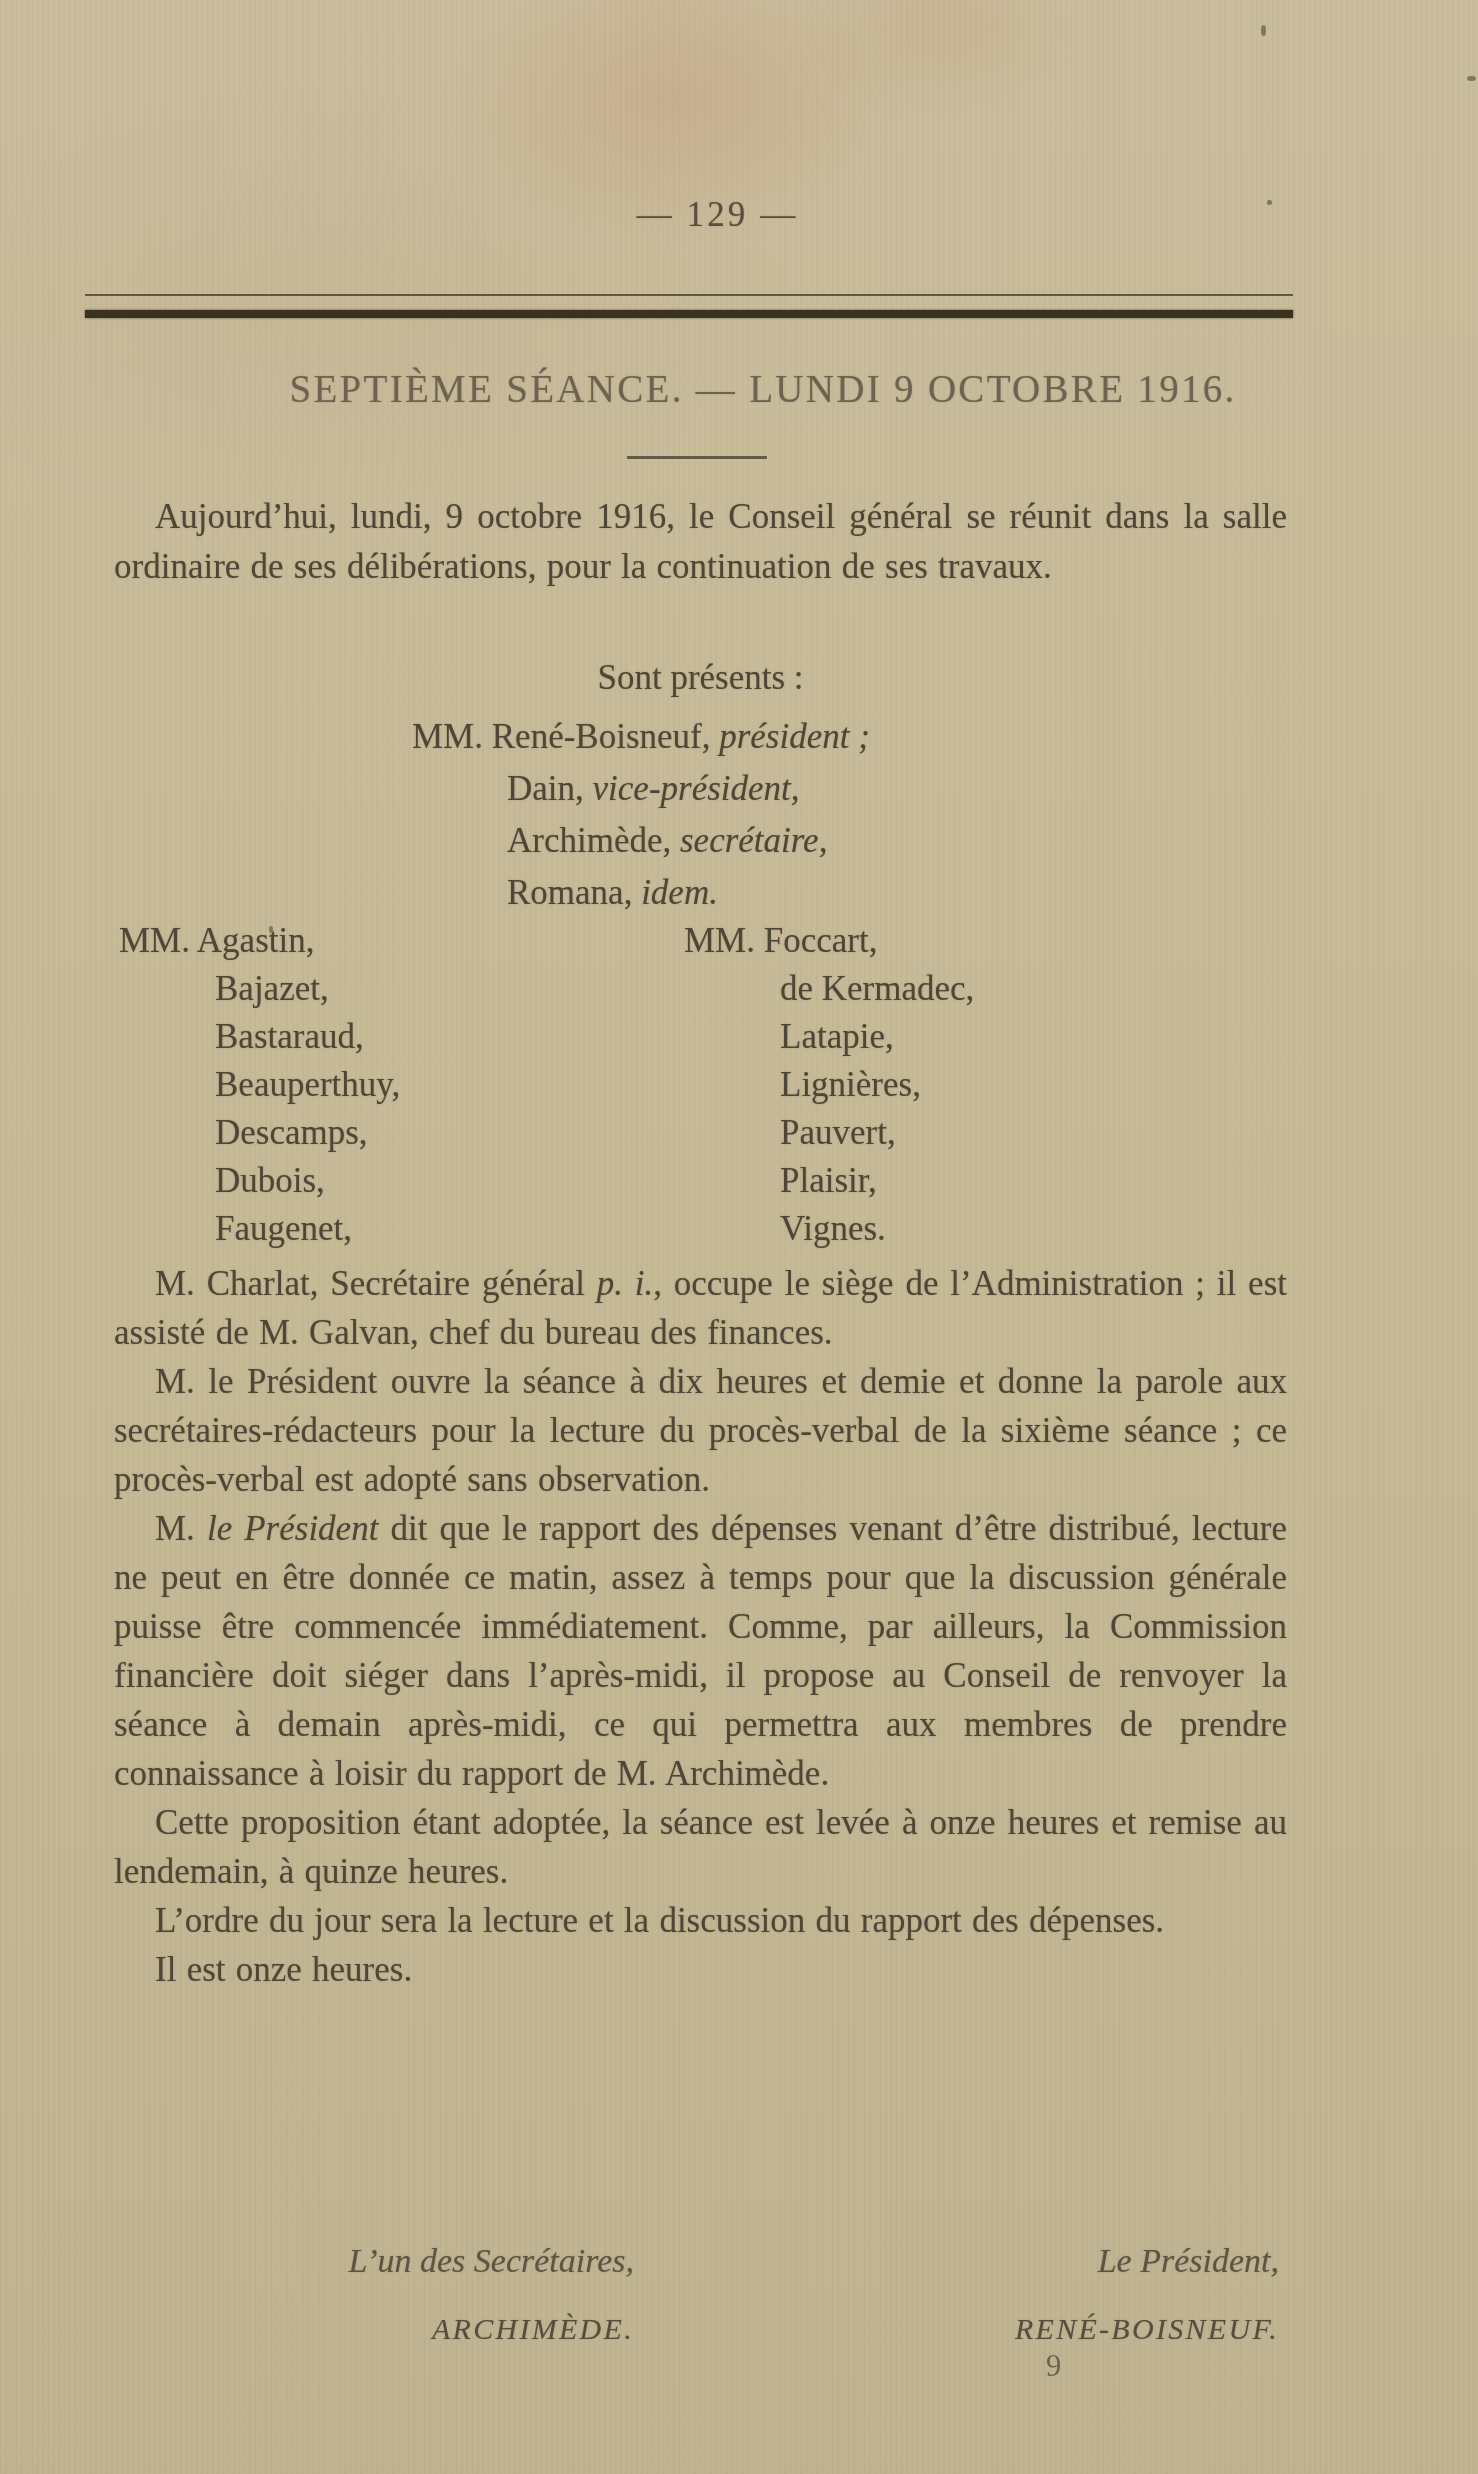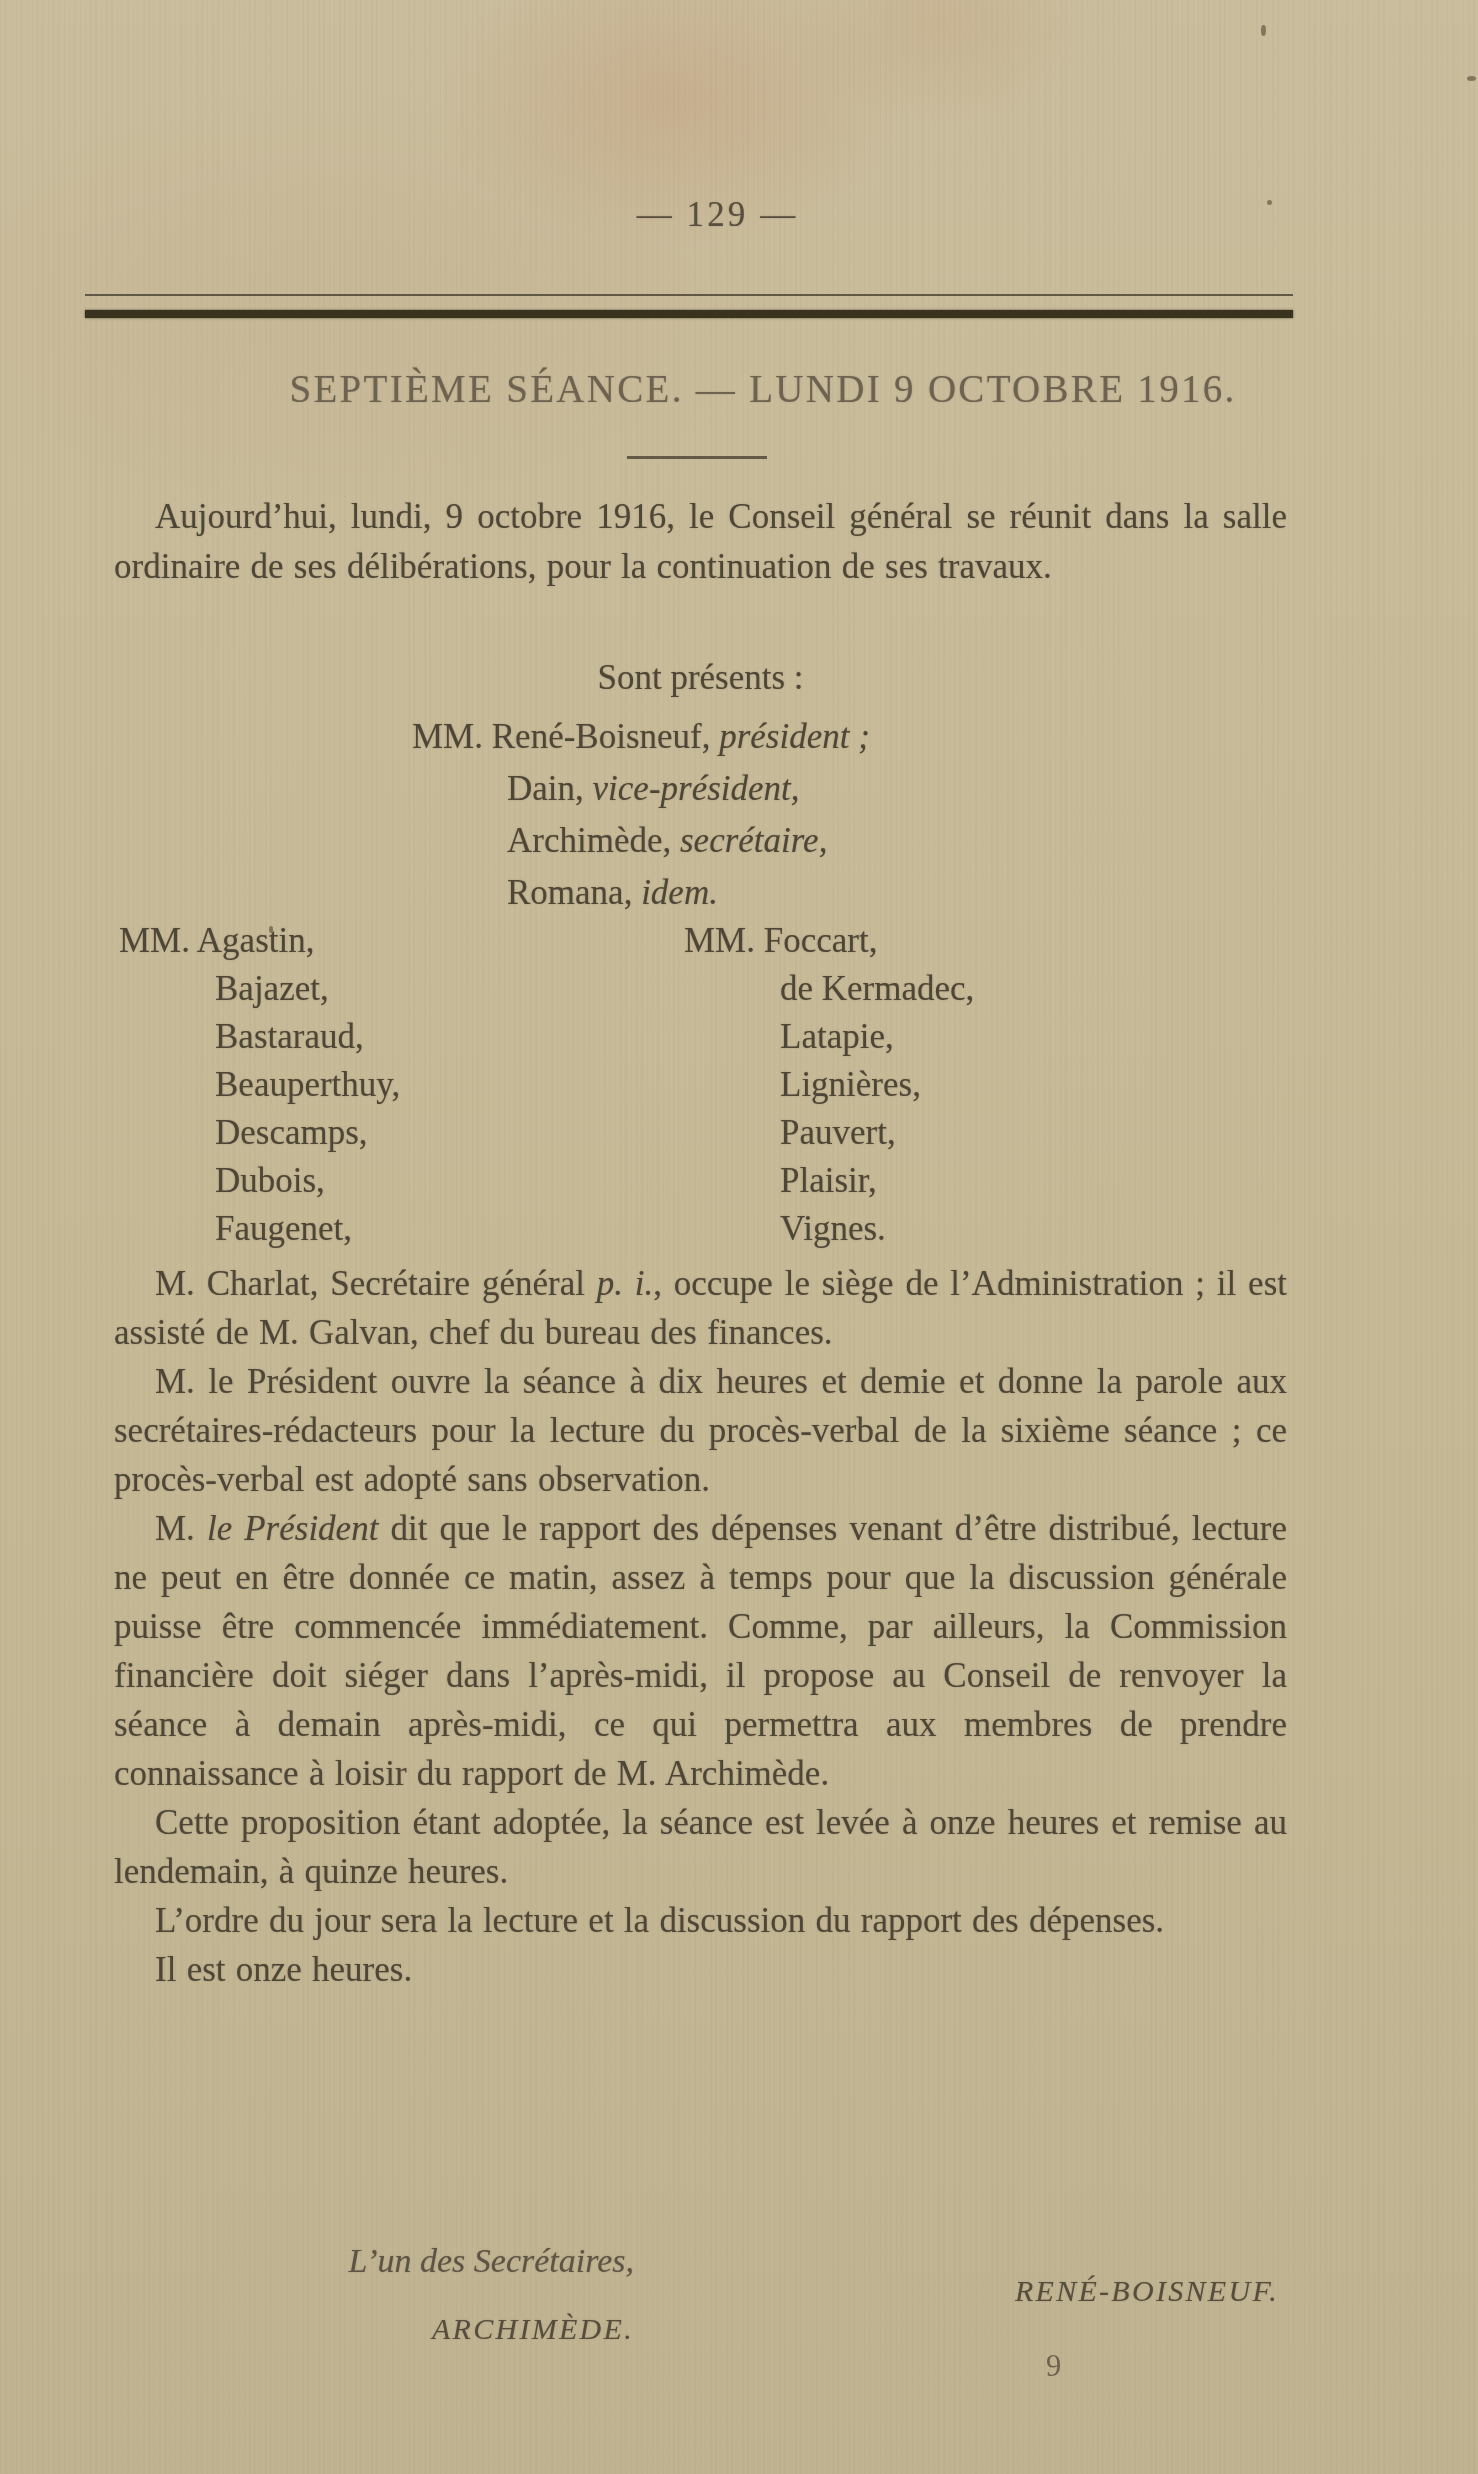--- a/index.html
+++ b/index.html
@@ -158,19 +158,20 @@
     <p>L’ordre du jour sera la lecture et la discussion du rapport des dépenses.</p>
     <p>Il est onze heures.</p>
   </div>
 
   <div class="sig-row sig-block sig-left ink">
     <div class="sig-title">L’un des Secrétaires,</div>
     <div class="sig-name faded">ARCHIMÈDE.</div>
   </div>
 
   <div class="sig-row sig-block sig-right ink">
+    <div class="sig-title">Le Président,</div>
     <div class="sig-name faded">RENÉ-BOISNEUF.</div>
   </div>
 
   <div class="signature-mark">9</div>
 
 </div>
 
 
 </body></html>

